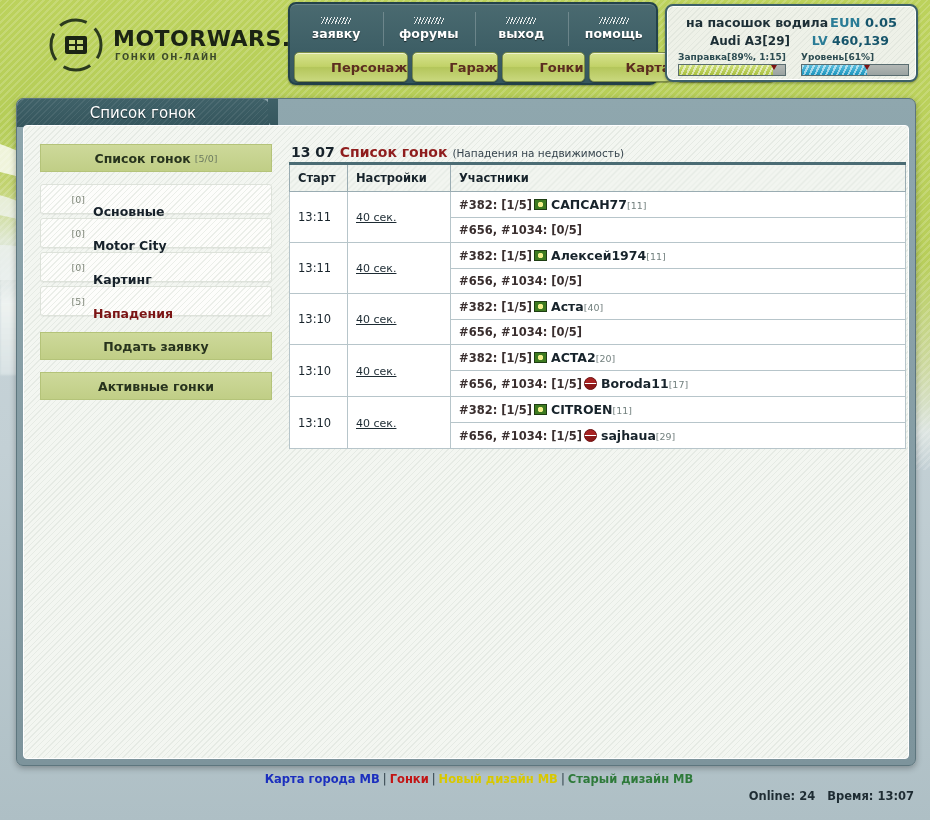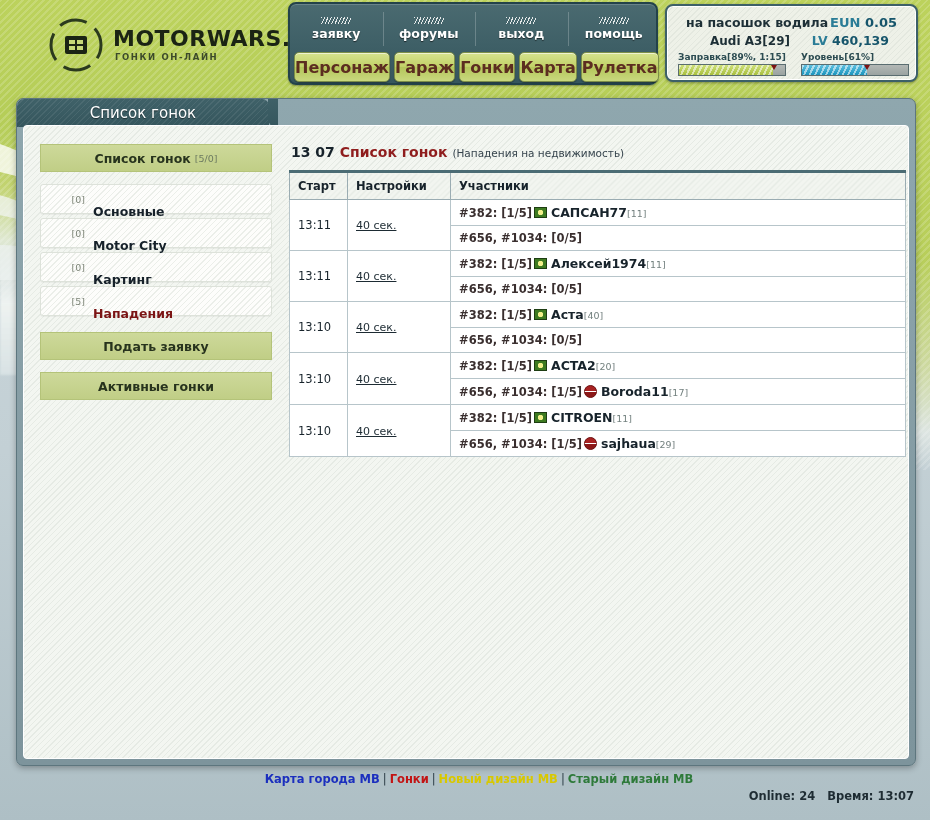--- a/index.html
+++ b/index.html
@@ -86,26 +86,27 @@
     background:repeating-linear-gradient(115deg,#ffffff 0 1px, rgba(255,255,255,0) 1px 3px);
     opacity:.85;
   }
   #nav-bottom{
     position:absolute; left:4px; top:48px; width:362px; height:30px;
     display:flex; gap:4px;
   }
   .navbtn{
     flex:1;
     display:flex; align-items:center; justify-content:center;
-    font-size:16px; font-weight:bold; color:#5c2d20;
+    font-size:13px; font-weight:bold; color:#5c2d20;
     background:linear-gradient(180deg,#d6e28e 0%,#c2d268 48%,#b4c65b 52%,#c9d87e 100%);
     border:1px solid #7d8f48;
     border-radius:5px;
     box-shadow:inset 0 1px 0 rgba(255,255,255,.6), 0 1px 1px rgba(0,0,0,.3);
     cursor:pointer;
+    padding-left:36px;
   }
 
   
   #status-panel{
     position:absolute; left:665px; top:4px; width:253px; height:78px;
     background:
       repeating-linear-gradient(135deg, rgba(180,190,180,.18) 0 1px, rgba(0,0,0,0) 1px 4px),
       #eef1e8;
     border:2px solid #3d6068;
     border-radius:8px;
@@ -212,21 +213,21 @@
   }
   .side-item .num{
     width:52px; text-align:right; font-size:9.5px; color:#7b8376; padding-right:8px;
   }
   .side-item .lbl{ font-size:12.5px; font-weight:bold; color:#16212a;margin-top:24px; }
   .side-item.attack .lbl{ color:#7b1414; }
 
   
   #content{ position:absolute; left:265px; top:12px; right:8px; }
   #content-title{
-    font-size:14px; font-weight:bold; color:#17232b; padding:6px 0 10px 2px;
+    font-size:14px; font-weight:bold; color:#17232b; padding:6px 0 2px 2px;
   }
   #content-title .red{ color:#8f1d1d; }
   #content-title .sub{ font-size:10.5px; font-weight:normal; color:#36444d; }
 
   table#races{
     border-collapse:collapse; width:617px;
     background:#ffffff;
     border:1px solid #7e949b;
   }
   table#races thead th{

